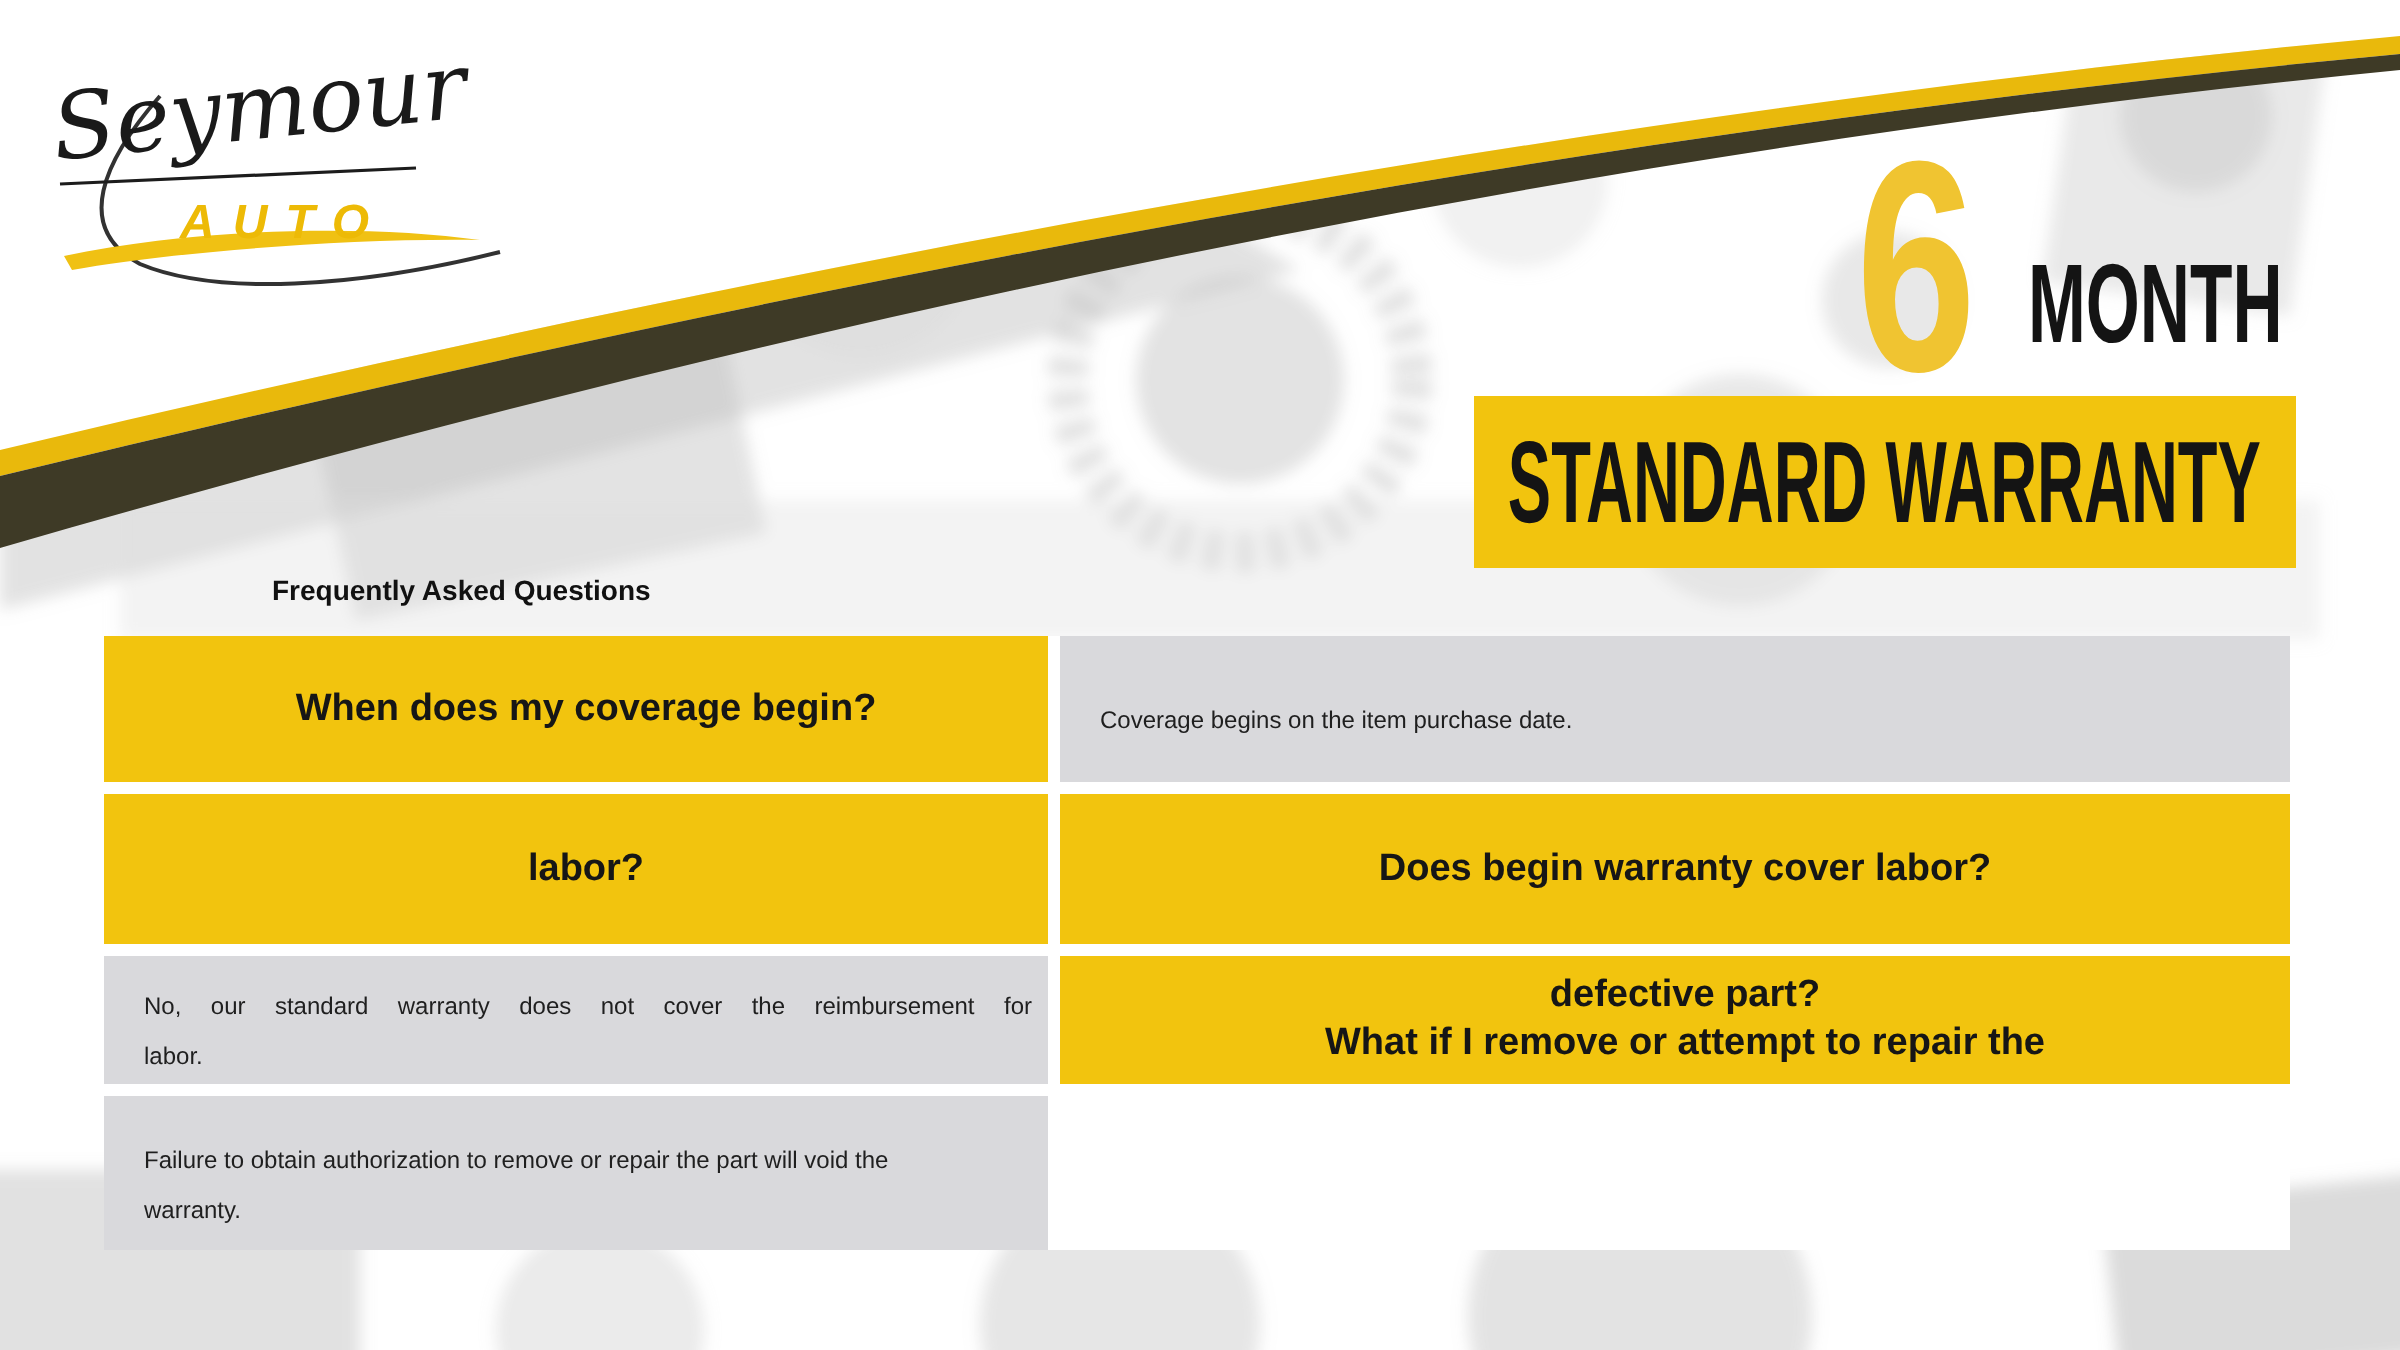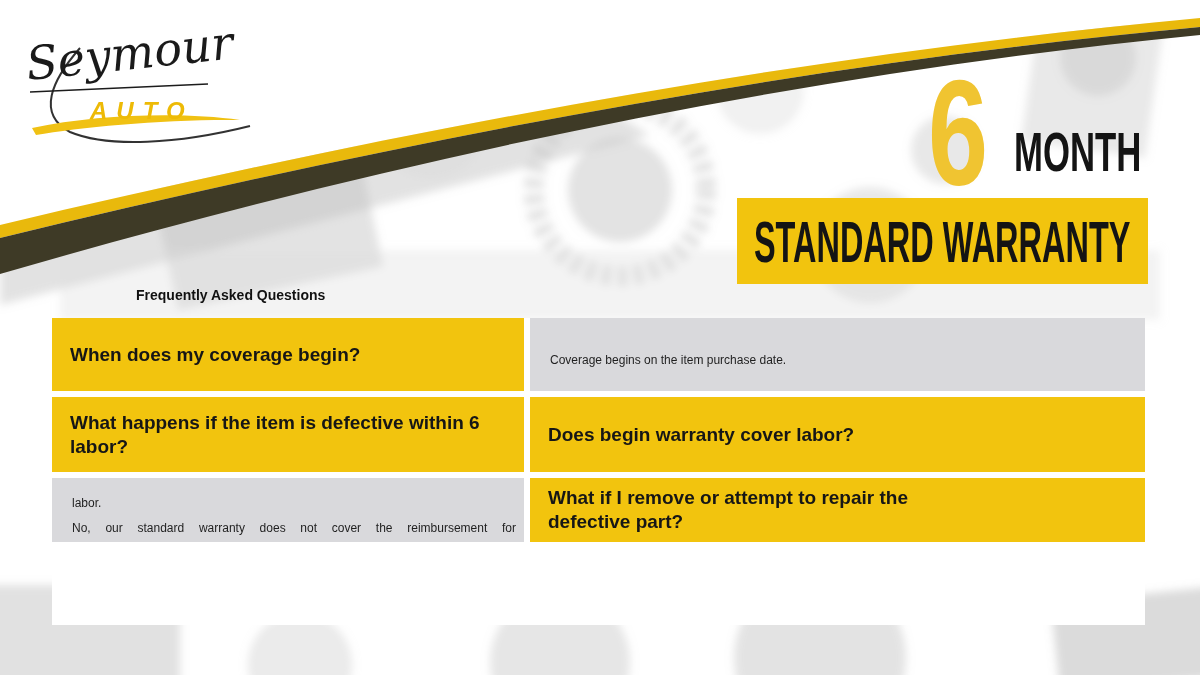--- a/index.html
+++ b/index.html
@@ -22,21 +22,21 @@
   .banner{position:absolute;left:737px;top:198px;width:411px;height:86px;background:var(--yellow);
     display:flex;align-items:center;justify-content:center;}
   .banner-inner{display:inline-block;font-size:58px;font-weight:800;color:#141414;white-space:nowrap;
     transform:scaleX(.56);transform-origin:center center;letter-spacing:0px;}
 
   .faq-heading{position:absolute;left:136px;top:287px;font-size:14px;font-weight:700;color:#111;}
 
   .faq-table{position:absolute;left:52px;top:318px;width:1093px;background:#fff;
     display:grid;grid-template-columns:472px 615px;grid-template-rows:73px 75px 64px 77px;gap:6px;}
   .cell{display:flex;flex-direction:column;justify-content:center;}
-  .cell.q{background:var(--yellow);padding:4px 8px 4px 18px;color:#161616;font-weight:700;font-size:19px;}
+  .cell.q{background:var(--yellow);padding:4px 8px 4px 18px;color:#161616;font-weight:700;font-size:19px;text-align:center;}
   .cell.a{background:var(--answer-gray);padding:16px 8px 4px 20px;color:#1f1f1f;font-weight:400;font-size:12px;}
   .q-line{white-space:nowrap;line-height:24px;}
   .ans-line{white-space:nowrap;line-height:25px;}
   .ans-line.stretch{text-align:justify;text-align-last:justify;}
 </style>
 </head>
 <body>
 
 <div class="stage" style="--yellow: #F2C40E; --six-yellow: #F0C431; --dark-band: #3E3A26; --answer-gray: #D9D9DC; --ink: #1A1A1A;">
 
@@ -94,29 +94,32 @@
 
   <div class="faq-heading">Frequently Asked Questions</div>
   <div class="faq-table" id="faq-table">
       <div class="cell q">
         <div class="q-line">When does my coverage begin?</div>
       </div>
       <div class="cell a">
         <div class="ans-line">Coverage begins on the item purchase date.</div>
       </div>
       <div class="cell q">
-        <div class="q-line">What happens if the item is defective within 6</div>
         <div class="q-line">labor?</div>
       </div>
       <div class="cell q">
         <div class="q-line">Does begin warranty cover labor?</div>
       </div>
       <div class="cell a">
+        <div class="ans-line stretch">No, our standard warranty does not cover the reimbursement for</div>
         <div class="ans-line">labor.</div>
-        <div class="ans-line stretch">No, our standard warranty does not cover the reimbursement for</div>
       </div>
       <div class="cell q">
+        <div class="q-line">defective part?</div>
         <div class="q-line">What if I remove or attempt to repair the</div>
-        <div class="q-line">defective part?</div>
+      </div>
+      <div class="cell a">
+        <div class="ans-line">Failure to obtain authorization to remove or repair the part will void the</div>
+        <div class="ans-line">warranty.</div>
       </div>
     </div>
 
 </div>
 
 </body></html>

